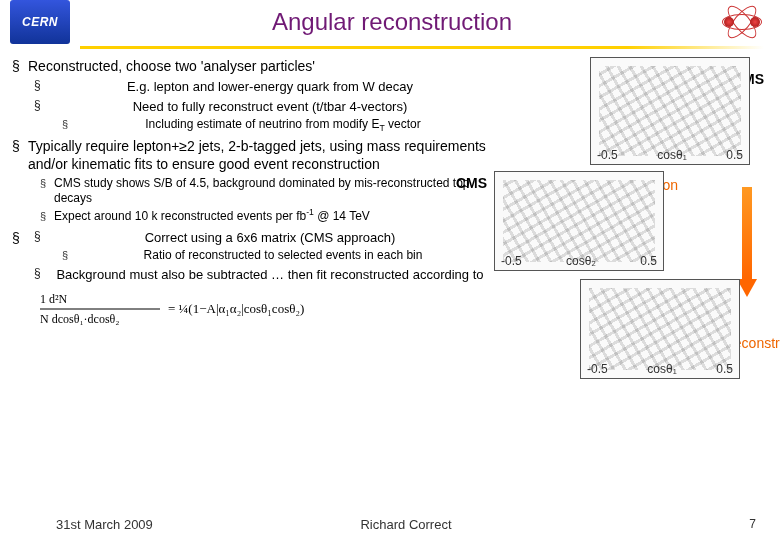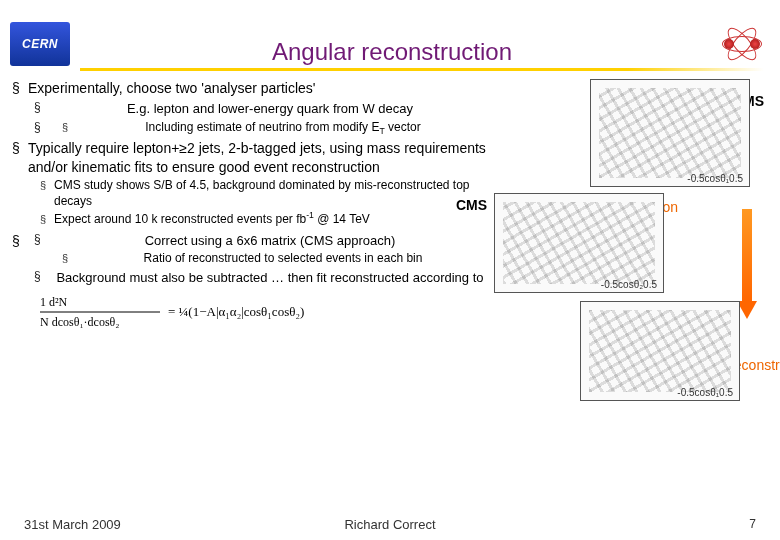--- a/index.html
+++ b/index.html
@@ -6,22 +6,22 @@
   body {
     width: 780px;
     height: 540px;
     font-family: Arial, Helvetica, sans-serif;
     background: #fff;
     position: relative;
     overflow: hidden;
   }
   .header {
     display: flex;
-    align-items: flex-end;
-    padding: 22px 10px 2px 10px;
+    align-items: center;
+    padding: 0 10px 2px 10px;
     position: relative;
   }
   .cern-logo {
     width: 60px;
     height: 44px;
     background: linear-gradient(#3355dd, #113399);
     border-radius: 3px;
     display: flex;
     align-items: center;
     justify-content: center;
@@ -89,21 +89,21 @@
   .footer {
     position: absolute;
     bottom: 8px;
     left: 0;
     width: 100%;
     display: flex;
     font-size: 13px;
     color: #333;
     padding: 0 24px;
   }
-  .footer .fl { flex: 1; text-align: left; }
+  .footer .fl { flex: 1; text-align: left; margin-left: 32px; }
   .footer .fc { flex: 1; text-align: center; }
   .footer .fr { flex: 1; text-align: right; font-size: 12px; }
   .formula {
     margin: 6px 0 0 30px;
     height: 40px;
   }
   sub, sup { font-size: 0.72em; line-height: 0; }
   
   .plot3d {
     width: 160px; height: 108px;
@@ -111,21 +111,21 @@
     border: 1px solid #555;
     position: relative;
     margin-bottom: 6px;
   }
   .plot3d .bars {
     position: absolute; inset: 8px;
     background:
       repeating-linear-gradient(60deg, rgba(0,0,0,0.12) 0 3px, transparent 3px 10px),
       repeating-linear-gradient(-30deg, rgba(0,0,0,0.12) 0 3px, transparent 3px 10px);
   }
-  .plot3d .ax { position:absolute; bottom:2px; left:0; right:0; display:flex; justify-content:flex-end; font-size:10px; color:#333; padding:0 6px;}
+  .plot3d .ax { position:absolute; bottom:2px; left:0; right:0; display:flex; justify-content:space-between; font-size:12px; color:#333; padding:0 6px;}
   .plot-wrap { position: relative; }
   .plot-label { position: absolute; font-size: 14px; font-weight: bold; }
   .genlevel { color: #3344ee; font-size: 14px; position: absolute; top: -2px; right: 120px; }
   .cms1 { top: 14px; right: 14px; }
   .cms2 { top: 4px; left: -38px; }
   .cms3 { top: 54px; left: 120px; }
   .resolution { color: #ee6600; font-size: 14px; position: absolute; top: 6px; right: -14px; }
   .reconstructed { color: #ee6600; font-size: 14px; position: absolute; top: 56px; right: -36px; }
   .arrow {
     position: absolute;
@@ -164,24 +164,25 @@
     <div class="dot d1"></div>
       <div class="dot d2"></div>
   </div>
 </div>
 <div class="yellow-line"></div>
 
 <div class="content-wrap">
   <div class="left">
     <ul class="lv1">
       <li>
-        <span>Experimentally, choose two 'analyser particles'</span>
+        <span>Reconstructed, choose two 'analyser particles'</span>
         <ul class="lv2">
           <li>E.g. lepton and lower-energy quark from W decay</li>
           <li>
+            <span>Need to fully reconstruct event (t/tbar 4-vectors)</span>
             <ul class="lv3">
               <li>
                 <span>Including estimate of neutrino from modify E</span><sub>T</sub><span> vector</span>
               </li>
             </ul>
           </li>
         </ul>
       </li>
       <li>
         <span>Typically require lepton+≥2 jets, 2-b-tagged jets, using mass requirements and/or kinematic fits to ensure good event reconstruction</span>

